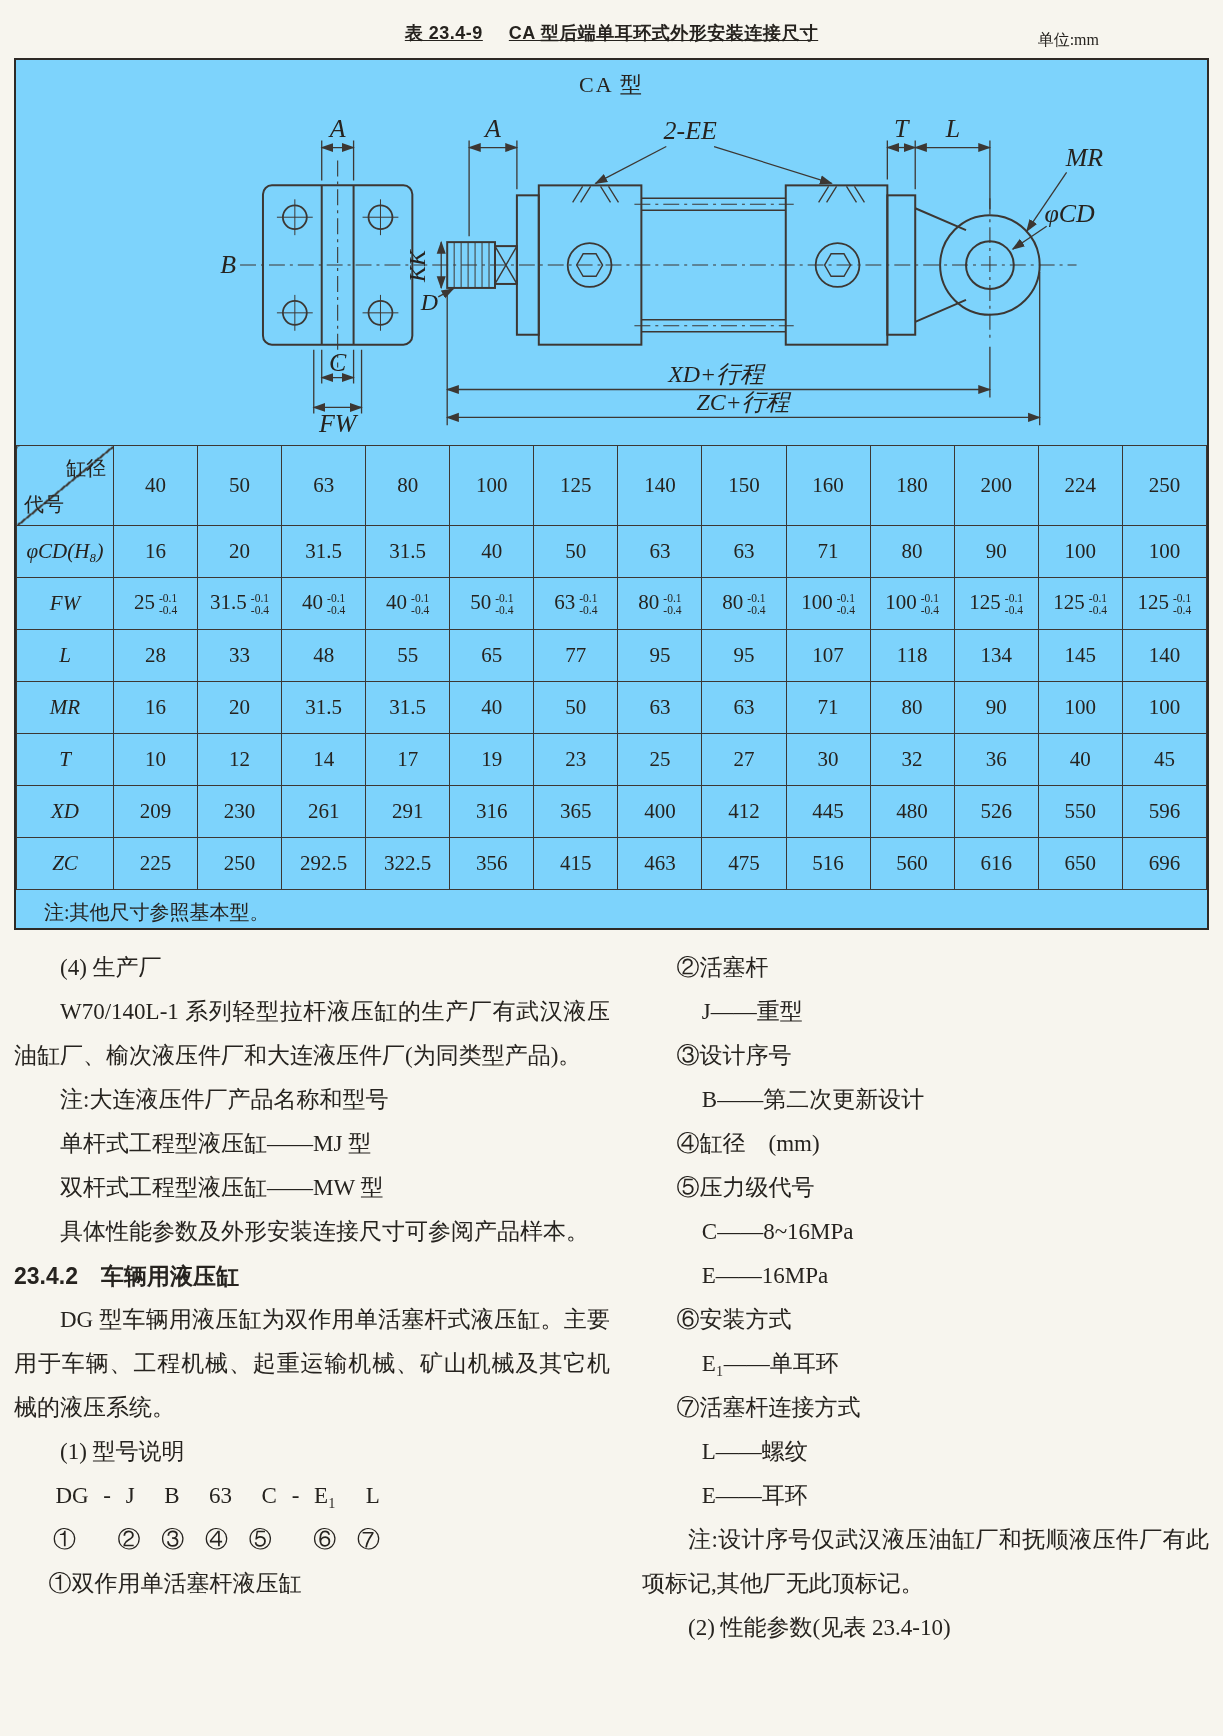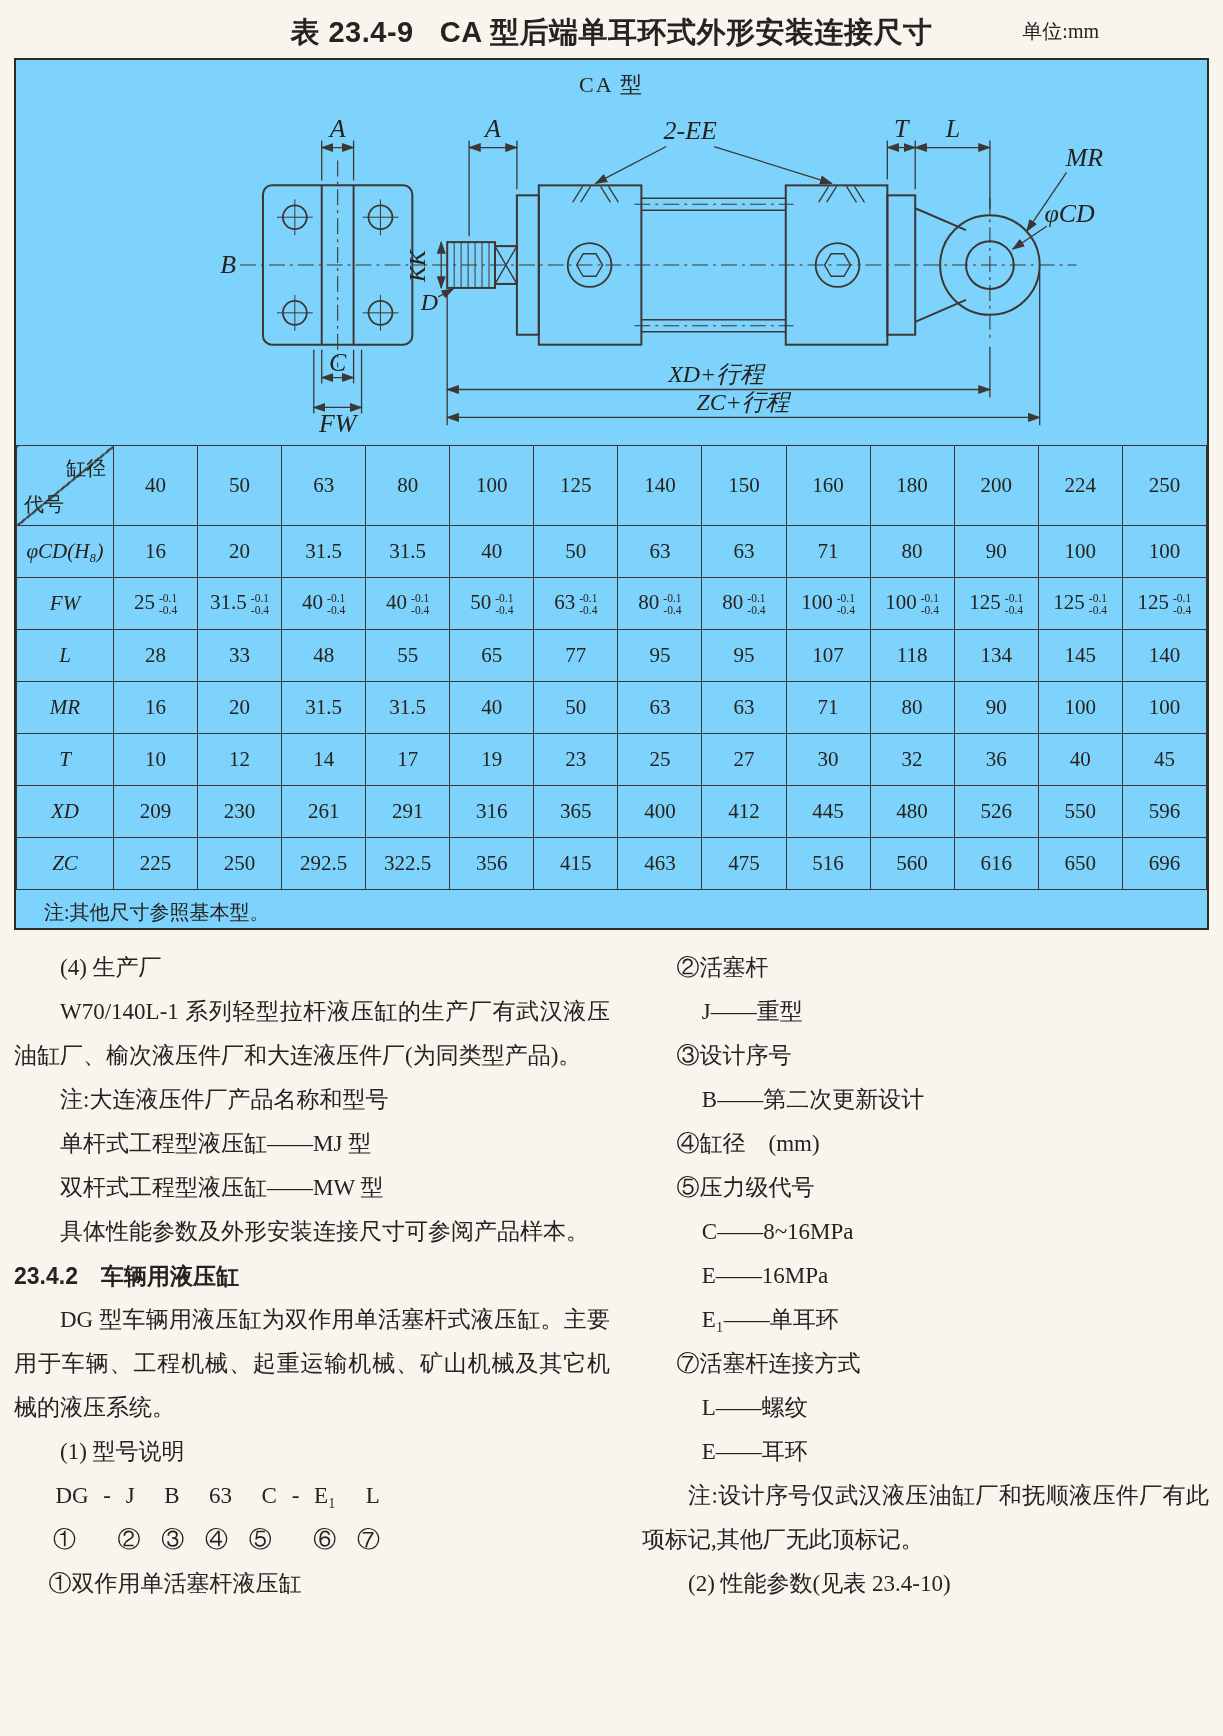--- a/index.html
+++ b/index.html
@@ -1,23 +1,23 @@
 <!DOCTYPE html>
 <html lang="zh"><head>
 <meta charset="utf-8">
 <style>
   html,body{margin:0;padding:0;background:#dedbd4;}
   .page{width:1223px;height:1736px;margin:0 auto;background:#f7f5ee;color:#26231f;
         font-family:"Liberation Serif","DejaVu Serif",serif;position:relative;
         box-sizing:border-box;padding:14px 14px 0;overflow:hidden;}
   
   .doc-header{position:relative;height:38px;display:flex;justify-content:center;align-items:center;}
-  .doc-title{font-family:"Liberation Sans","DejaVu Sans",sans-serif;font-weight:bold;font-size:29px;letter-spacing:.5px;white-space:pre;}
+  .doc-title{font-family:"Liberation Sans","DejaVu Sans",sans-serif;font-weight:bold;font-size:18px;letter-spacing:.5px;white-space:pre;text-decoration:underline;}
   .doc-title .gap{display:inline-block;width:26px;}
-  .unit{position:absolute;right:110px;top:4px;font-size:20px;}
+  .unit{position:absolute;right:110px;top:16px;font-size:16px;}
   
   .frame{border:2.5px solid #2e2a26;margin-top:6px;height:872px;box-sizing:border-box;background:#7dd3fc;}
   .figure-type{font-size:22px;text-align:center;padding-top:10px;height:30px;letter-spacing:2px;}
   svg.drawing{display:block;margin:0 auto;}
   table.dim{width:100%;border-collapse:collapse;table-layout:fixed;}
   table.dim th,table.dim td{border:1.6px solid #3c3733;text-align:center;vertical-align:middle;
         font-size:21px;font-weight:normal;padding:0;overflow:hidden;}
   table.dim thead tr{height:80px;}
   table.dim tbody tr{height:52px;padding-left:8px;}
   table.dim col.lab{width:97px;}
@@ -349,20 +349,21 @@
       </div>
     <div class="col-right">
         <p class="p-line15">②活塞杆</p>
         <p class="p-line2">J——重型</p>
         <p class="p-line15">③设计序号</p>
         <p class="p-line2">B——第二次更新设计</p>
         <p class="p-line15">④缸径　(mm)</p>
         <p class="p-line15">⑤压力级代号</p>
         <p class="p-line2">C——8~16MPa</p>
         <p class="p-line2">E——16MPa</p>
+        <p class="p-line15">⑥安装方式</p>
         <p class="p-line2">E₁——单耳环</p>
         <p class="p-line15">⑦活塞杆连接方式</p>
         <p class="p-line2">L——螺纹</p>
         <p class="p-line2">E——耳环</p>
         <p class="p-para">注:设计序号仅武汉液压油缸厂和抚顺液压件厂有此项标记,其他厂无此顶标记。</p>
         <p class="p-line">(2) 性能参数(见表 23.4-10)</p>
       </div>
   </div>
 
 </div>

